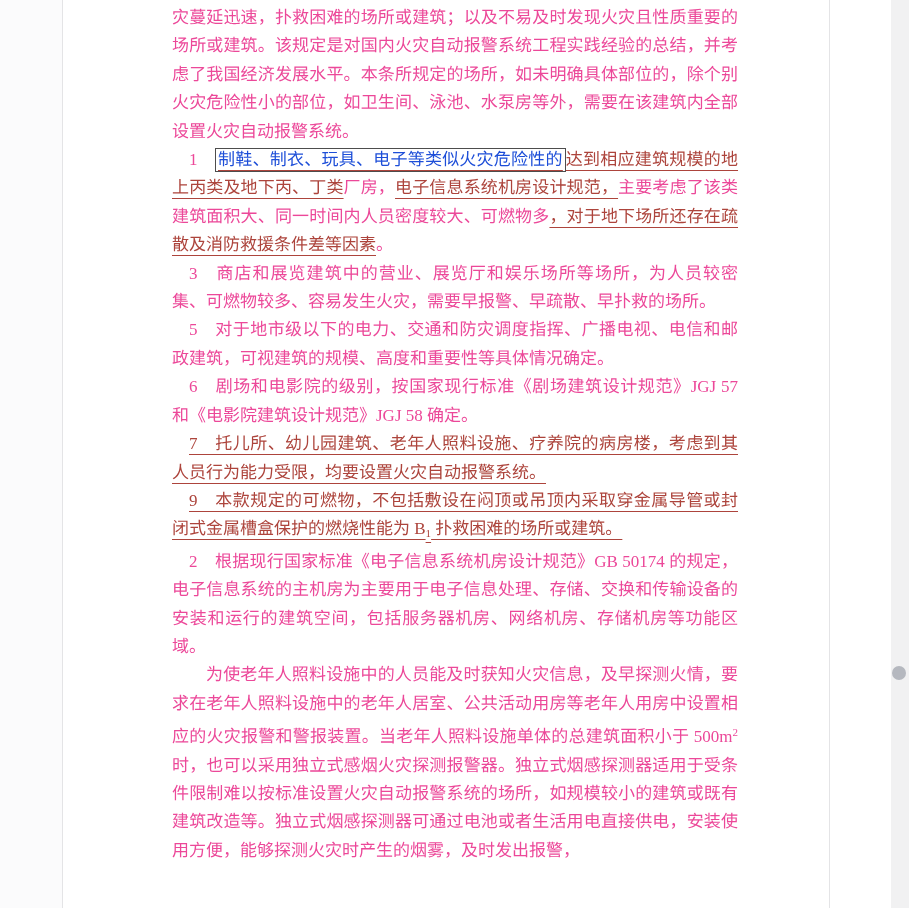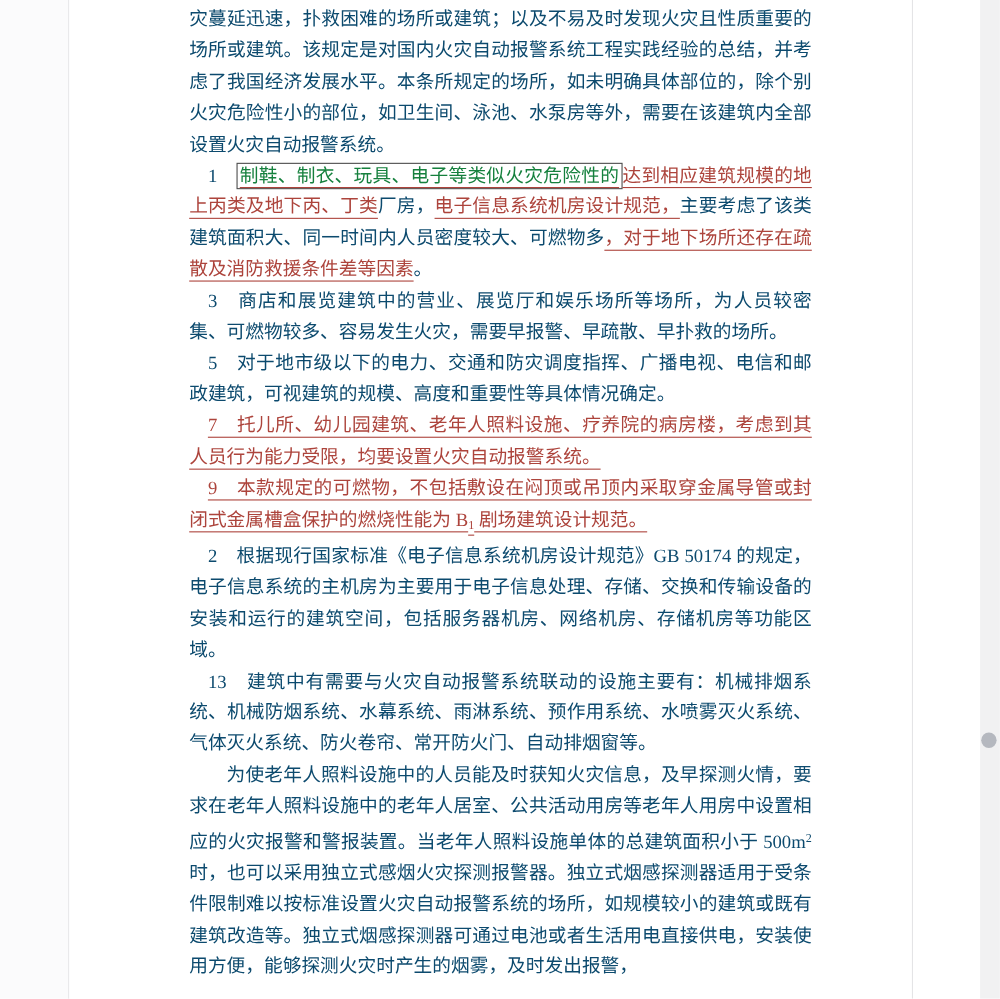--- a/index.html
+++ b/index.html
@@ -26,30 +26,30 @@
   }
   .text-column{
     position:absolute;left:109px;top:4px;width:566px;
     font-size:17px;line-height:28.4px;color:#2c2c2c;
     text-align:justify;letter-spacing:0;
   }
   p.para{margin:0;padding:0;}
   .ind0{text-indent:0;}
   .ind1{text-indent:17px;}
   .ind2{text-indent:34px;}
-  .seg-k{color:#0c4a6e;}
+  .seg-k{color:#ec4899;}
   .seg-r{
     color:#ad443c;
     text-decoration:underline;
     text-decoration-color:#ad443c;
     text-decoration-thickness:1px;
     text-underline-offset:5px;
   }
   .seg-rb{
-    color:#15803d;
+    color:#1d4ed8;
     text-decoration:underline;
     text-decoration-color:#ad443c;
     text-decoration-thickness:1px;
     text-underline-offset:5px;
     border:1px solid #4d4d4d;
     padding:1px 2px 2px 2px;
   }
   .sup{font-size:11px;vertical-align:6px;text-decoration:none;}
   .sub{font-size:11px;vertical-align:-3px;}
 </style>
@@ -57,22 +57,22 @@
 <body>
 
 <div class="left-margin-area"></div>
 
 <div class="document-page">
   <div class="text-column" id="text-column">
       <p class="para ind0"><span class="seg-k">灾蔓延迅速，扑救困难的场所或建筑；以及不易及时发现火灾且性质重要的场所或建筑。该规定是对国内火灾自动报警系统工程实践经验的总结，并考虑了我国经济发展水平。本条所规定的场所，如未明确具体部位的，除个别火灾危险性小的部位，如卫生间、泳池、水泵房等外，需要在该建筑内全部设置火灾自动报警系统。</span></p>
       <p class="para ind1"><span class="seg-k">1　</span><span class="seg-rb">制鞋、制衣、玩具、电子等类似火灾危险性的</span><span class="seg-r">达到相应建筑规模的地上丙类及地下丙、丁类</span><span class="seg-k">厂房，</span><span class="seg-r">电子信息系统机房设计规范，</span><span class="seg-k">主要考虑了该类建筑面积大、同一时间内人员密度较大、可燃物多</span><span class="seg-r">，对于地下场所还存在疏散及消防救援条件差等因素</span><span class="seg-k">。</span></p>
       <p class="para ind1"><span class="seg-k">3　商店和展览建筑中的营业、展览厅和娱乐场所等场所，为人员较密集、可燃物较多、容易发生火灾，需要早报警、早疏散、早扑救的场所。</span></p>
       <p class="para ind1"><span class="seg-k">5　对于地市级以下的电力、交通和防灾调度指挥、广播电视、电信和邮政建筑，可视建筑的规模、高度和重要性等具体情况确定。</span></p>
+      <p class="para ind1"><span class="seg-k">6　剧场和电影院的级别，按国家现行标准《剧场建筑设计规范》JGJ 57 和《电影院建筑设计规范》JGJ 58 确定。</span></p>
       <p class="para ind1"><span class="seg-r">7　托儿所、幼儿园建筑、老年人照料设施、疗养院的病房楼，考虑到其人员行为能力受限，均要设置火灾自动报警系统。</span></p>
-      <p class="para ind1"><span class="seg-r">9　本款规定的可燃物，不包括敷设在闷顶或吊顶内采取穿金属导管或封闭式金属槽盒保护的燃烧性能为 B</span><span class="seg-r sub">1</span><span class="seg-r"> 剧场建筑设计规范。</span></p>
+      <p class="para ind1"><span class="seg-r">9　本款规定的可燃物，不包括敷设在闷顶或吊顶内采取穿金属导管或封闭式金属槽盒保护的燃烧性能为 B</span><span class="seg-r sub">1</span><span class="seg-r"> 扑救困难的场所或建筑。</span></p>
       <p class="para ind1"><span class="seg-k">2　根据现行国家标准《电子信息系统机房设计规范》GB 50174 的规定，电子信息系统的主机房为主要用于电子信息处理、存储、交换和传输设备的安装和运行的建筑空间，包括服务器机房、网络机房、存储机房等功能区域。</span></p>
-      <p class="para ind1"><span class="seg-k">13　建筑中有需要与火灾自动报警系统联动的设施主要有：机械排烟系统、机械防烟系统、水幕系统、雨淋系统、预作用系统、水喷雾灭火系统、气体灭火系统、防火卷帘、常开防火门、自动排烟窗等。</span></p>
       <p class="para ind2"><span class="seg-k">为使老年人照料设施中的人员能及时获知火灾信息，及早探测火情，要求在老年人照料设施中的老年人居室、公共活动用房等老年人用房中设置相应的火灾报警和警报装置。当老年人照料设施单体的总建筑面积小于 500m</span><span class="seg-k sup">2</span><span class="seg-k">时，也可以采用独立式感烟火灾探测报警器。独立式烟感探测器适用于受条件限制难以按标准设置火灾自动报警系统的场所，如规模较小的建筑或既有建筑改造等。独立式烟感探测器可通过电池或者生活用电直接供电，安装使用方便，能够探测火灾时产生的烟雾，及时发出报警，</span></p>
     </div>
 </div>
 
 <div class="scroll-track"></div>
 <div class="scroll-dot"></div>
 
 </body></html>

